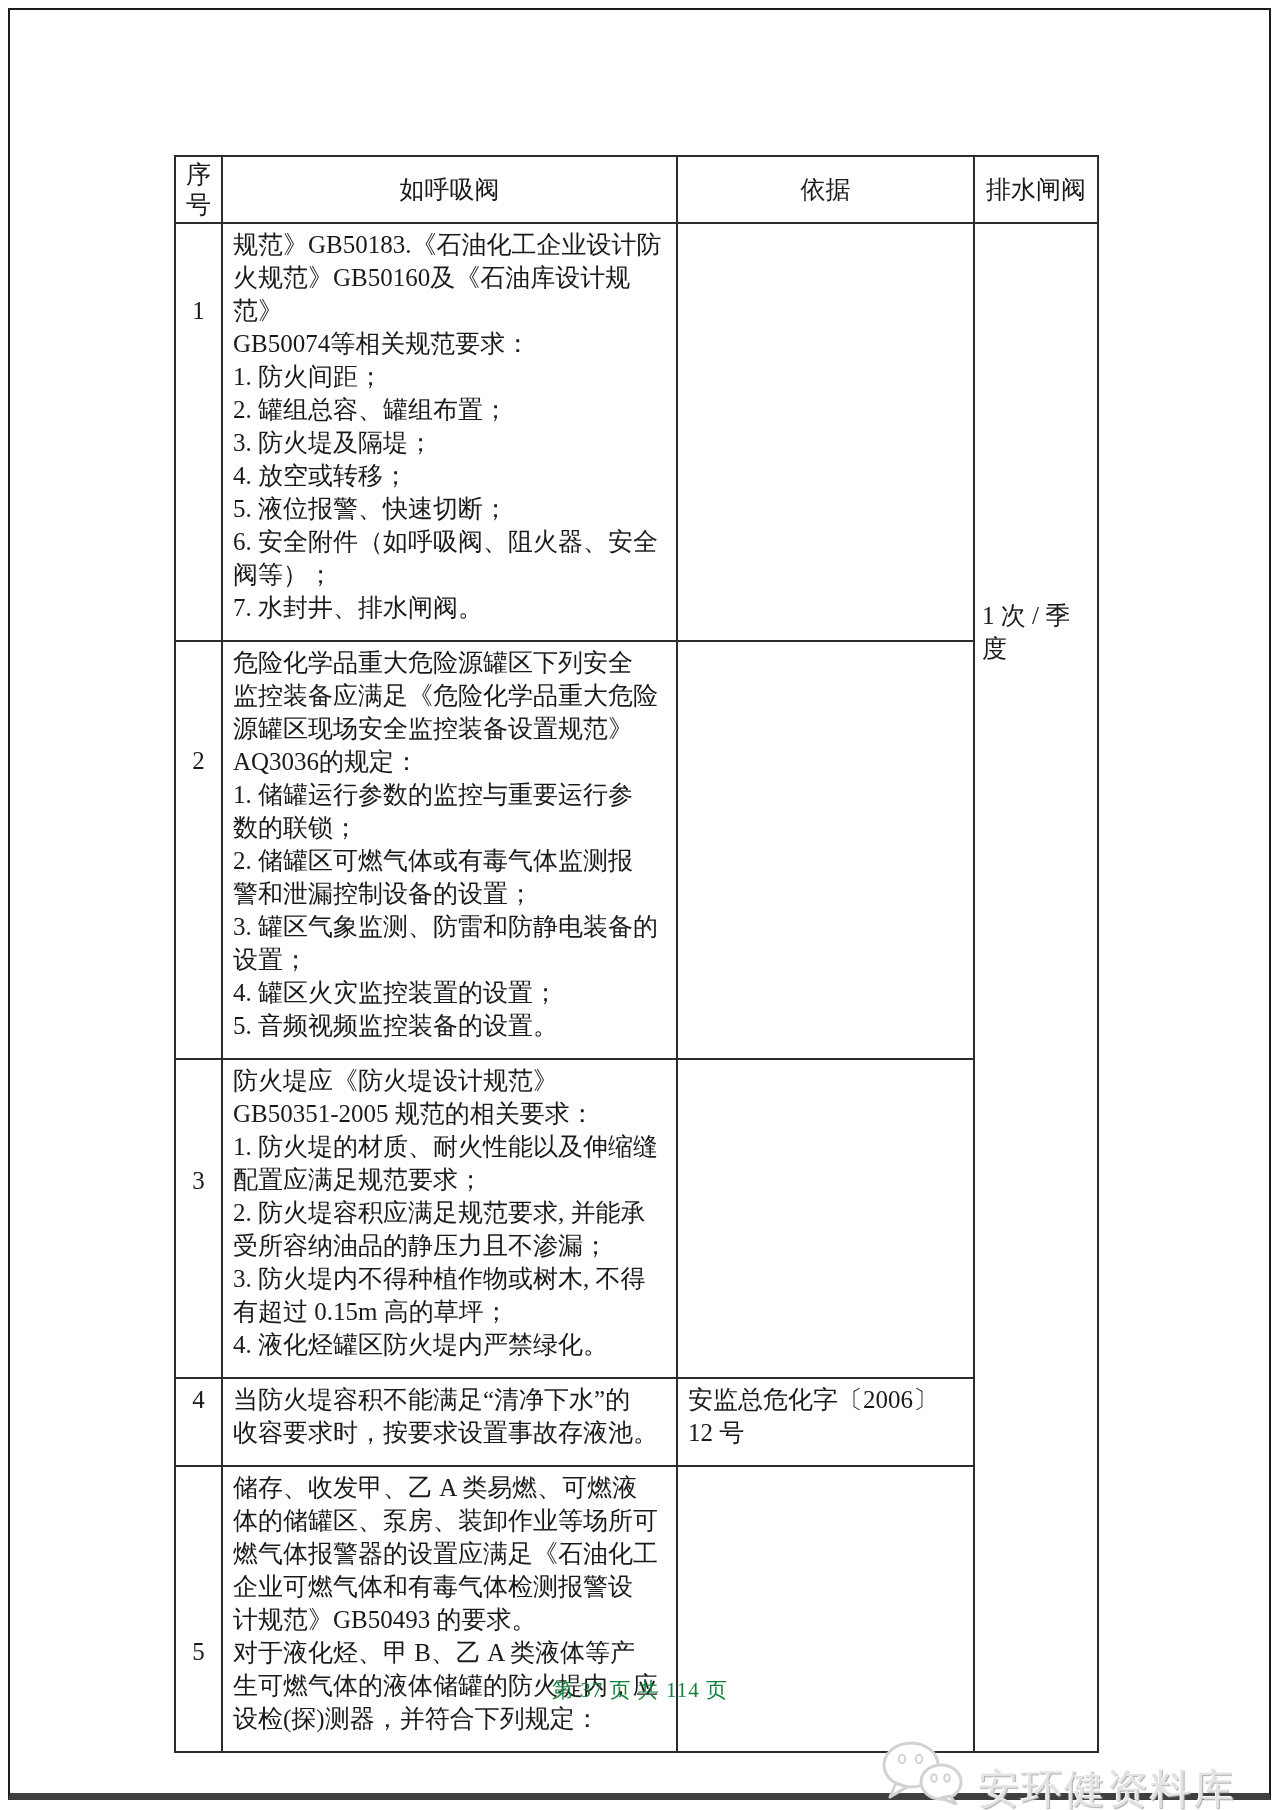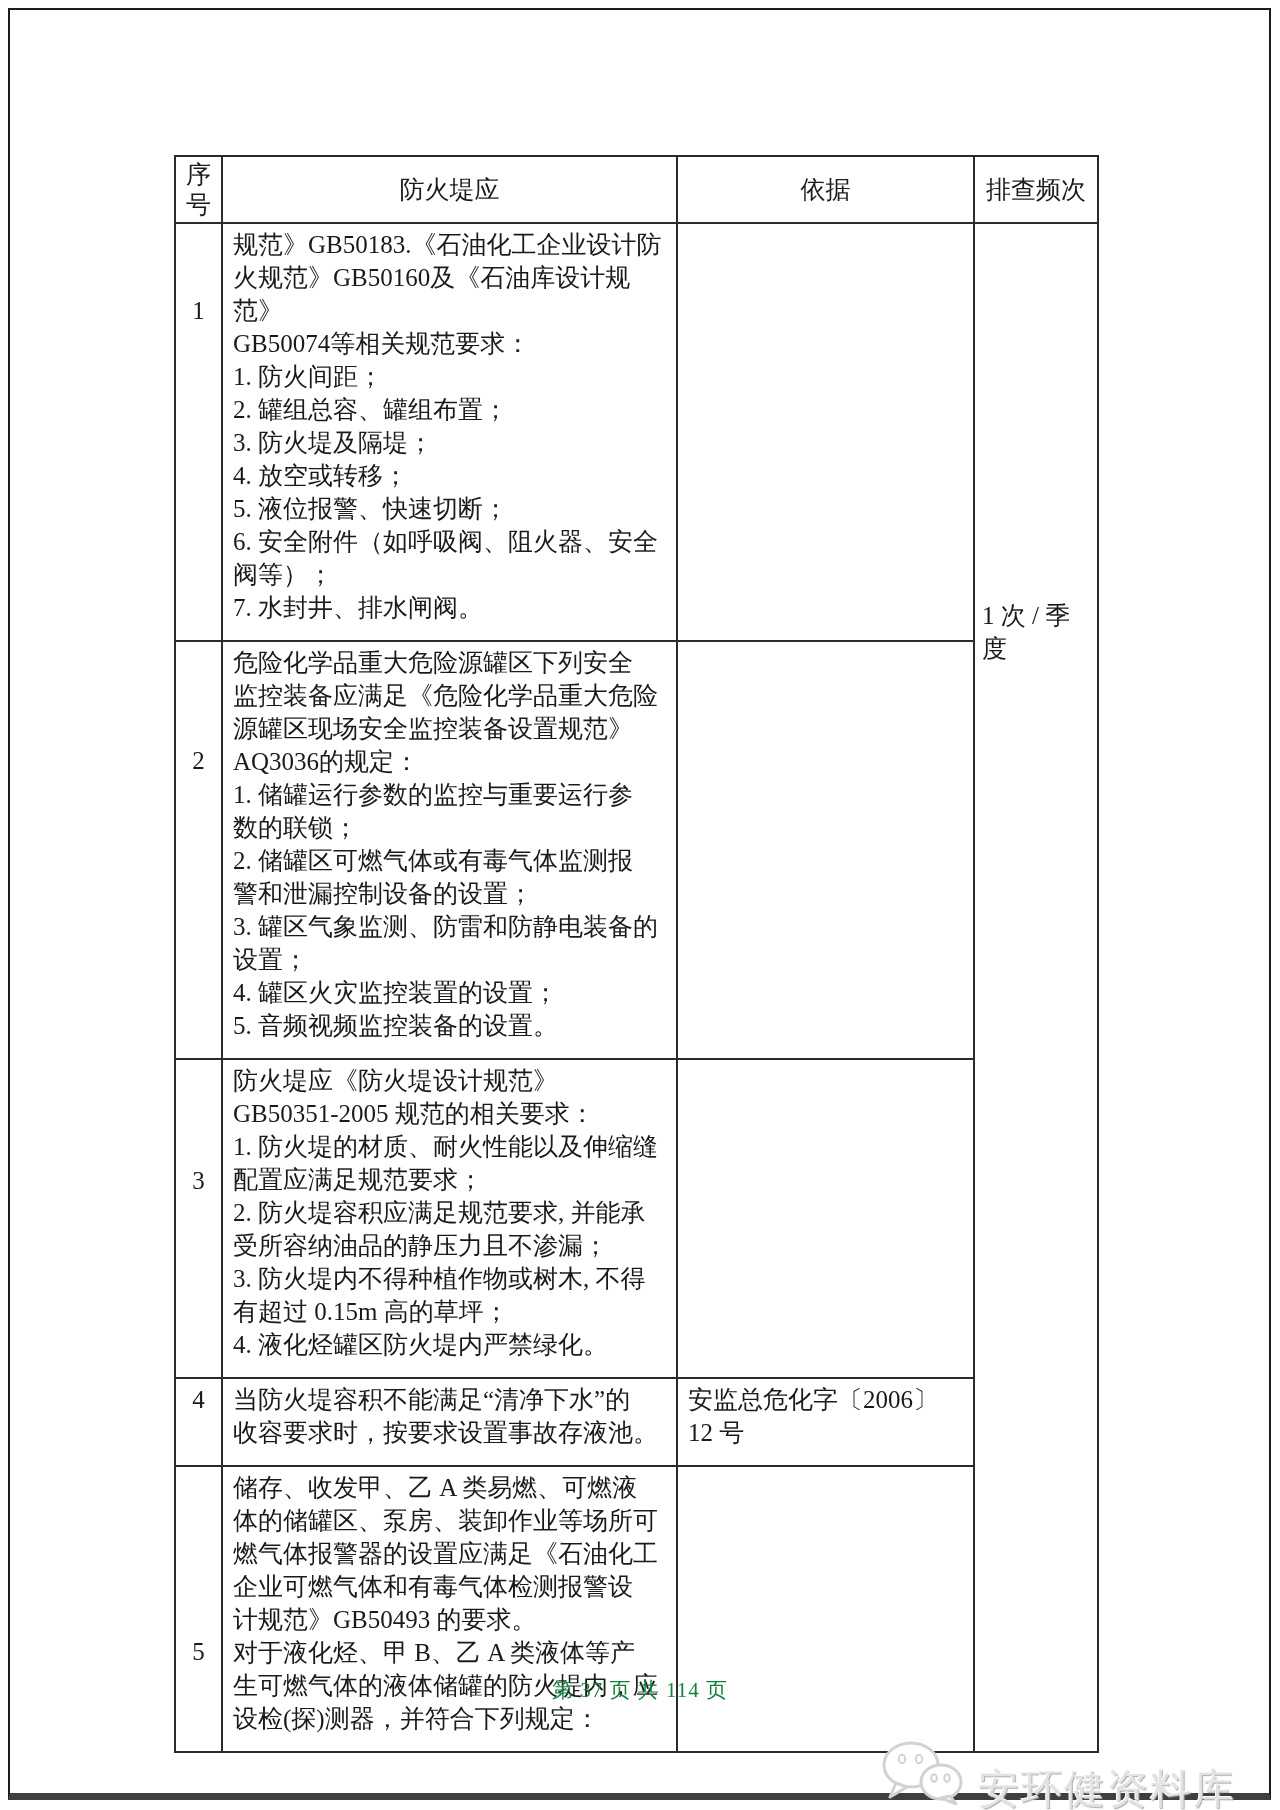--- a/index.html
+++ b/index.html
@@ -101,23 +101,23 @@
   <table class="checklist">
     <colgroup>
       <col class="c-seq">
         <col class="c-cont">
         <col class="c-basis">
         <col class="c-freq">
     </colgroup>
     <tbody>
       <tr class="header-row">
         <th>序号</th>
-        <th>防火堤应</th>
+        <th>如呼吸阀</th>
         <th>依据</th>
-        <th class="h-freq">排查频次</th>
+        <th class="h-freq">排水闸阀</th>
       </tr>
 
       <tr class="r1">
         <td class="seq p1">1</td>
         <td class="cell">规范》GB50183.《石油化工企业设计防
 火规范》GB50160及《石油库设计规范》
 GB50074等相关规范要求：
 1. 防火间距；
 2. 罐组总容、罐组布置；
 3. 防火堤及隔堤；

